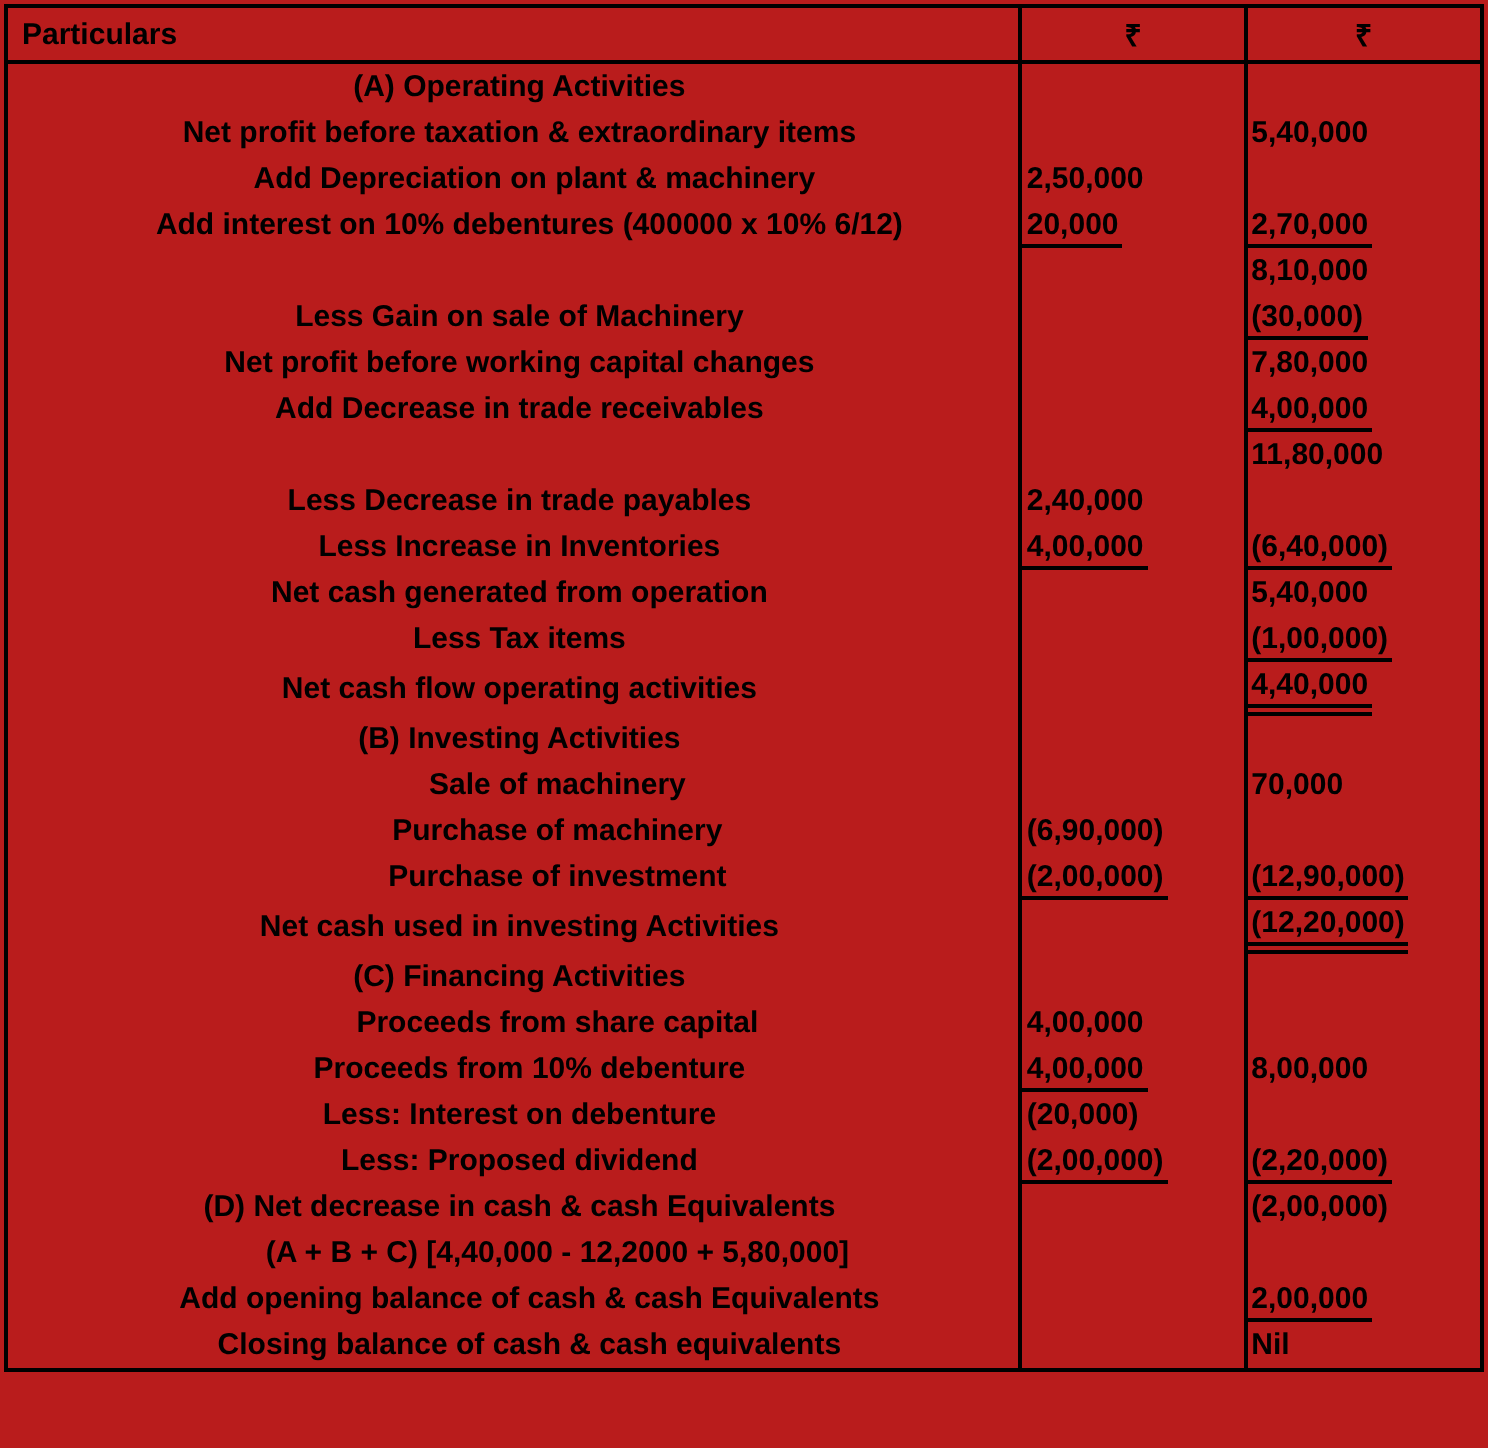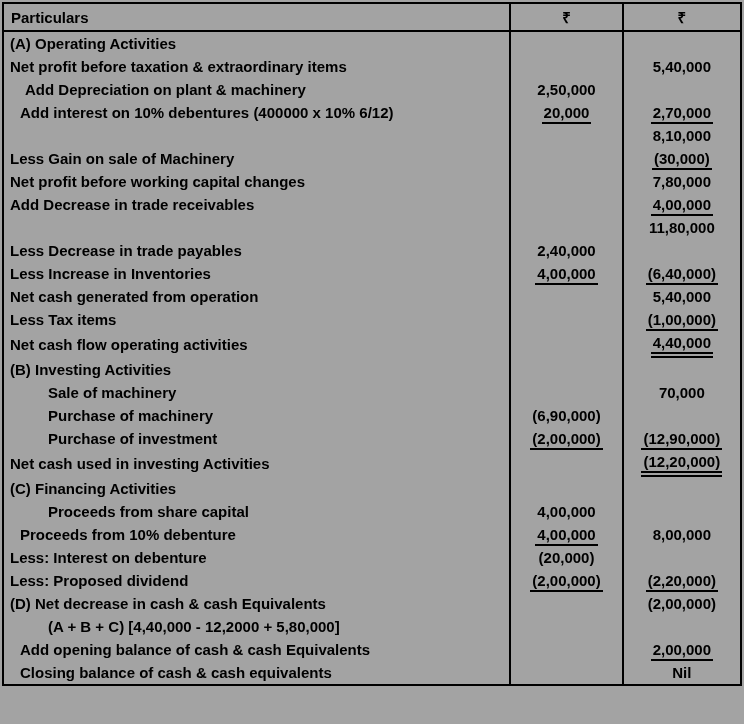--- a/index.html
+++ b/index.html
@@ -7,21 +7,21 @@
     padding: 0;
     background: #ffffff;
     font-family: "Liberation Sans", sans-serif;
     color: #000000;
   }
   .sheet {
     width: 744px;
     height: 724px;
     box-sizing: border-box;
     padding: 2px;
-    background: #a3a3a3;
+    background: #b91c1c;
   }
   table.cashflow {
     width: 740px;
     border-collapse: collapse;
     table-layout: fixed;
     border: 2px solid #000;
     font-weight: bold;
   }
   col.c-part { width: 506px; }
   col.c-amt1 { width: 112px; }
@@ -42,29 +42,29 @@
   thead th + th, tbody td + td { border-left: 2px solid #000; }
 
   tbody td {
     height: 23px;
     padding: 0;
     font-size: 15px;
     line-height: 23px;
     vertical-align: middle;
   }
   .p-cell {
-    text-align: left;
+    text-align: center;
     white-space: nowrap;
     overflow: hidden;
   }
   .ind-0 { padding-left: 6px; }
   .ind-1 { padding-left: 16px; }
   .ind-2 { padding-left: 21px; }
   .ind-3 { padding-left: 44px; }
-  .amt-cell { text-align: center; white-space: nowrap; }
+  .amt-cell { white-space: nowrap; }
   .amt-cell span { display: inline-block; line-height: 19px; padding: 0 2px; }
   .u-single { border-bottom: 2px solid #000; }
   .u-double { border-bottom: 6px double #000; }
 </style>
 </head>
 <body>
 
 <div class="sheet">
   <table class="cashflow">
     <colgroup>

